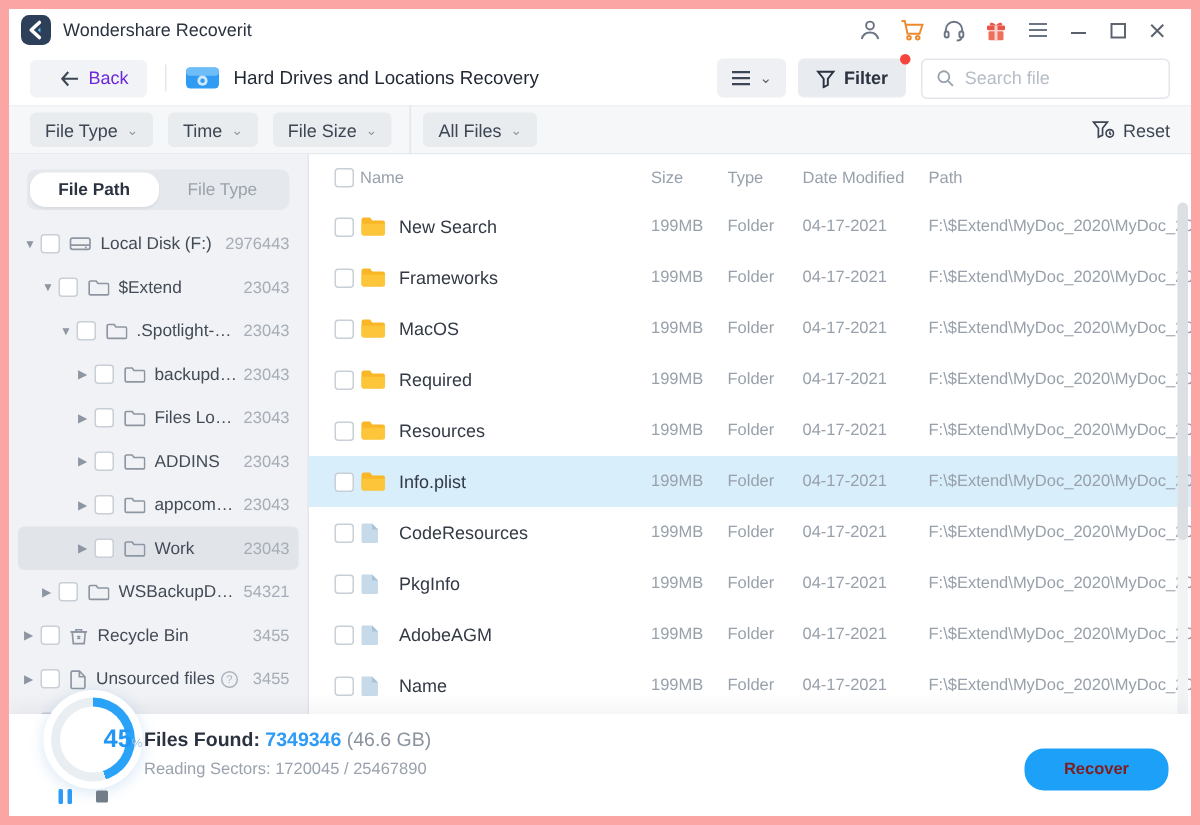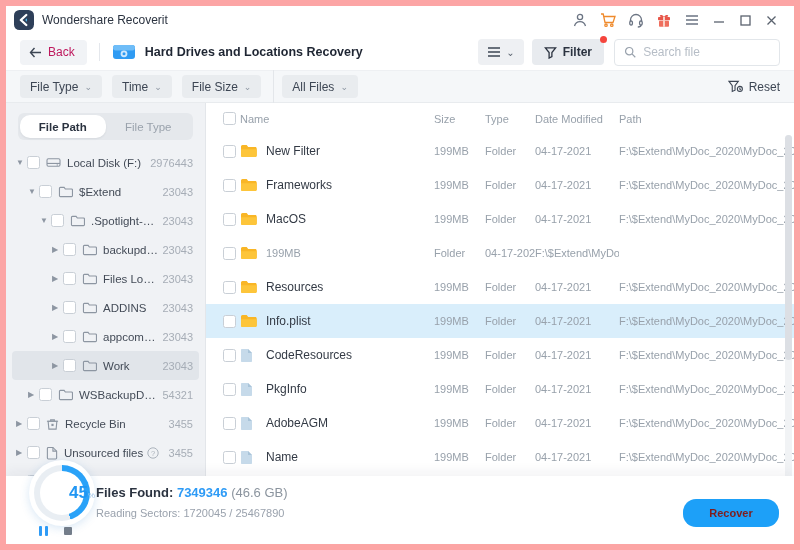--- a/index.html
+++ b/index.html
@@ -10,24 +10,24 @@
   
   .titlebar { height:28px; display:flex; align-items:center; padding:0 10px 0 8px; background:#fff; }
   .logo { width:20px; height:20px; margin-right:8px; display:flex; }
   .app-name { font-size:12px; color:#2b3340; }
   .titlebar-spacer { flex:1; }
   .tb-ico { width:28px; height:24px; display:flex; align-items:center; justify-content:center; cursor:pointer; }
   .win-ctl { width:26px; height:24px; display:flex; align-items:center; justify-content:center; cursor:pointer; }
 
   
   .toolbar { height:36px; display:flex; align-items:center; padding:0 14px; background:#fff; }
-  .back-btn { display:flex; align-items:center; gap:6px; background:#f1f3f6; border-radius:4px; height:25px; padding:0 12px 0 9px; font-size:12px; color:#be185d; cursor:pointer; }
+  .back-btn { display:flex; align-items:center; gap:6px; background:#f1f3f6; border-radius:4px; height:25px; padding:0 12px 0 20px; font-size:12px; color:#6d28d9; cursor:pointer; }
   .v-div { width:1px; height:18px; background:#e4e7ec; margin:0 12px; }
   .scan-ico { display:flex; margin-right:9px; }
-  .scan-title { font-size:12.5px; font-weight:bold; color:#1f2633; }
+  .scan-title { font-size:12.5px; font-weight:normal; color:#1f2633; }
   .toolbar-spacer { flex:1; }
   .view-btn { display:flex; align-items:center; gap:5px; background:#eef0f3; border-radius:4px; height:26px; padding:0 9px; margin-right:8px; cursor:pointer; color:#5a6370; font-size:10px; }
   .filter-btn { position:relative; display:flex; align-items:center; gap:6px; background:#e8ebef; border-radius:4px; height:26px; padding:0 12px; margin-right:10px; cursor:pointer; font-size:12px; font-weight:bold; color:#2b3340; }
   .filter-dot { position:absolute; top:-3px; right:-3px; width:7px; height:7px; border-radius:50%; background:#f5453d; }
   .search-box { display:flex; align-items:center; gap:7px; width:166px; height:27px; border:1px solid #e2e6ea; border-radius:4px; background:#fff; padding:0 9px; }
   .search-box input { border:none; outline:none; width:100%; font-size:12px; color:#3d4654; font-family:"Liberation Sans",sans-serif; background:transparent; }
   .search-box input::placeholder { color:#b6bdc6; }
 
   
   .filterbar { height:33px; background:#f5f7f9; border-top:1px solid #eef0f3; border-bottom:1px solid #e8ebee; display:flex; align-items:center; padding:0 14px; }
@@ -389,21 +389,21 @@
       </div>
       <div id="rows">
           <div class="trow">
             <span class="cbox"></span>
             <span class="f-ico">
               <svg width="17" height="14" viewBox="0 0 17 14">
                 <path d="M1 2.6C1 1.8 1.6 1 2.5 1h4.2l1.5 2h7c.9 0 1.5.7 1.5 1.5v7c0 .8-.6 1.5-1.5 1.5h-12.7C1.6 13 1 12.3 1 11.5V2.6z" fill="#F9B626"></path>
                 <path d="M1 5.2h15.7v6.3c0 .8-.6 1.5-1.5 1.5H2.5C1.6 13 1 12.3 1 11.5V5.2z" fill="#FDC53A"></path>
               </svg>
             </span>
-            <span class="c-name">New Filter</span>
+            <span class="c-name">New Search</span>
             <span class="c-dim">199MB</span>
             <span class="c-dim">Folder</span>
             <span class="c-dim">04-17-2021</span>
             <span class="c-dim c-path">F:\$Extend\MyDoc_2020\MyDoc_2020\M...</span>
           </div>
           <div class="trow">
             <span class="cbox"></span>
             <span class="f-ico">
               <svg width="17" height="14" viewBox="0 0 17 14">
                 <path d="M1 2.6C1 1.8 1.6 1 2.5 1h4.2l1.5 2h7c.9 0 1.5.7 1.5 1.5v7c0 .8-.6 1.5-1.5 1.5h-12.7C1.6 13 1 12.3 1 11.5V2.6z" fill="#F9B626"></path>
@@ -431,20 +431,21 @@
             <span class="c-dim c-path">F:\$Extend\MyDoc_2020\MyDoc_2020\M...</span>
           </div>
           <div class="trow">
             <span class="cbox"></span>
             <span class="f-ico">
               <svg width="17" height="14" viewBox="0 0 17 14">
                 <path d="M1 2.6C1 1.8 1.6 1 2.5 1h4.2l1.5 2h7c.9 0 1.5.7 1.5 1.5v7c0 .8-.6 1.5-1.5 1.5h-12.7C1.6 13 1 12.3 1 11.5V2.6z" fill="#F9B626"></path>
                 <path d="M1 5.2h15.7v6.3c0 .8-.6 1.5-1.5 1.5H2.5C1.6 13 1 12.3 1 11.5V5.2z" fill="#FDC53A"></path>
               </svg>
             </span>
+            <span class="c-name">Required</span>
             <span class="c-dim">199MB</span>
             <span class="c-dim">Folder</span>
             <span class="c-dim">04-17-2021</span>
             <span class="c-dim c-path">F:\$Extend\MyDoc_2020\MyDoc_2020\M...</span>
           </div>
           <div class="trow">
             <span class="cbox"></span>
             <span class="f-ico">
               <svg width="17" height="14" viewBox="0 0 17 14">
                 <path d="M1 2.6C1 1.8 1.6 1 2.5 1h4.2l1.5 2h7c.9 0 1.5.7 1.5 1.5v7c0 .8-.6 1.5-1.5 1.5h-12.7C1.6 13 1 12.3 1 11.5V2.6z" fill="#F9B626"></path>

